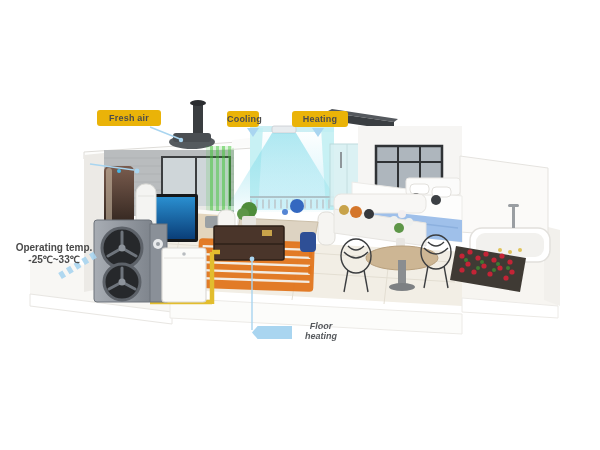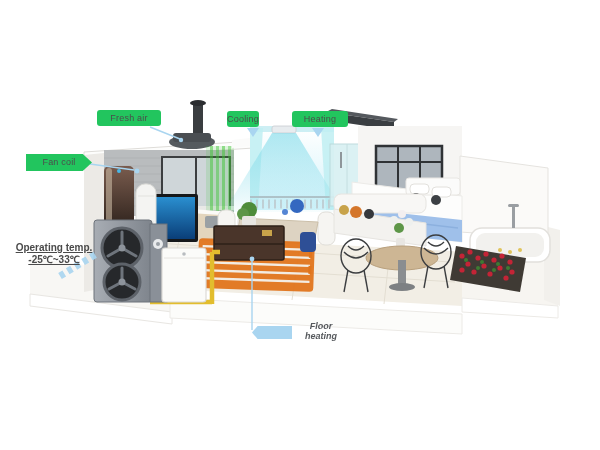--- a/index.html
+++ b/index.html
@@ -1,20 +1,20 @@
 <!DOCTYPE html>
 <html><head>
 <meta charset="utf-8">
 <style>
   html,body{margin:0;padding:0;background:#ffffff;}
   #stage{position:relative;width:600px;height:450px;background:#ffffff;overflow:hidden;
          font-family:"Liberation Sans",sans-serif;}
   #art{position:absolute;left:0;top:0;}
-  .pill{position:absolute;background:#22c55e;color:#4c4c4c;
-        font-size:9px;font-weight:normal;line-height:16px;text-align:center;
+  .pill{position:absolute;background:#eab308;color:#4c4c4c;
+        font-size:9px;font-weight:bold;line-height:16px;text-align:center;
         border-radius:3px;letter-spacing:.2px;}
   .pill.arrow-right{clip-path:polygon(0 0,86% 0,100% 50%,86% 100%,0 100%);border-radius:0;}
   .flag-left{position:absolute;background:#a9d5f0;
              clip-path:polygon(100% 0,100% 100%,14% 100%,0 50%,14% 0);}
   .plain-label{position:absolute;color:#4a4a4a;font-size:10px;font-weight:bold;
                line-height:12px;text-align:center;}
   .small-label{position:absolute;color:#55585c;font-size:9px;font-weight:bold;
                font-style:italic;line-height:10px;text-align:center;}
 </style>
 </head>
@@ -299,23 +299,22 @@
     <circle cx="252" cy="259" r="2.4" stroke="none"></circle>
   </g>
 </svg>
 
 <div class="pill" style="left:97px;top:110px;width:64px;height:16px;">Fresh air</div>
 
 <div class="pill" style="left:227px;top:111px;width:32px;height:16px;">Cooling</div>
 
 <div class="pill" style="left:292px;top:111px;width:56px;height:16px;">Heating</div>
 
-<div class="pill arrow-right" style="left:26px;top:154px;width:66px;height:17px;line-height:17px;">Fan coil</div>
-
-<div class="plain-label" style="left:8px;top:242px;width:92px;text-decoration:underline;">
+
+<div class="plain-label" style="left:8px;top:242px;width:92px;">
   <span>Operating temp.</span><br>
   <span>-25℃~33℃</span>
 </div>
 
 <div class="flag-left" style="left:252px;top:326px;width:40px;height:13px;"></div>
 <div class="small-label" style="left:296px;top:321px;width:50px;">
   <span>Floor</span><br>
   <span>heating</span>
 </div>
 

